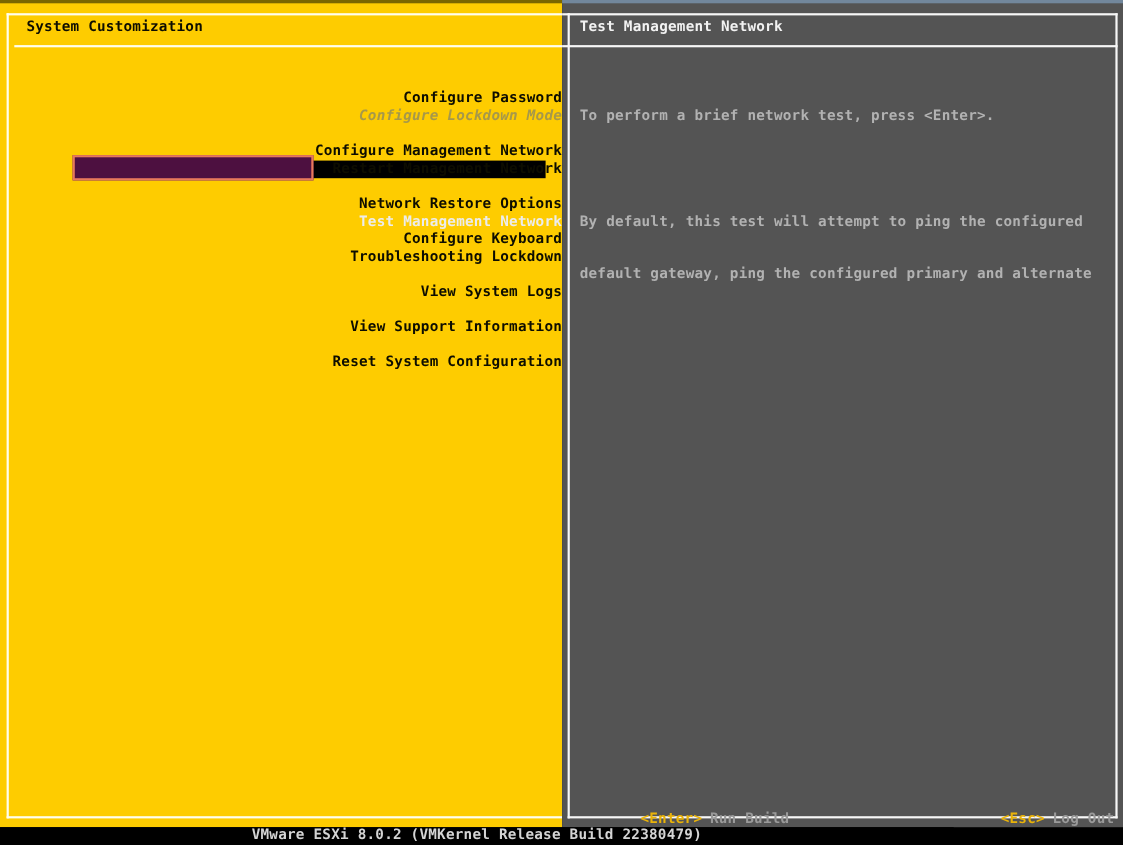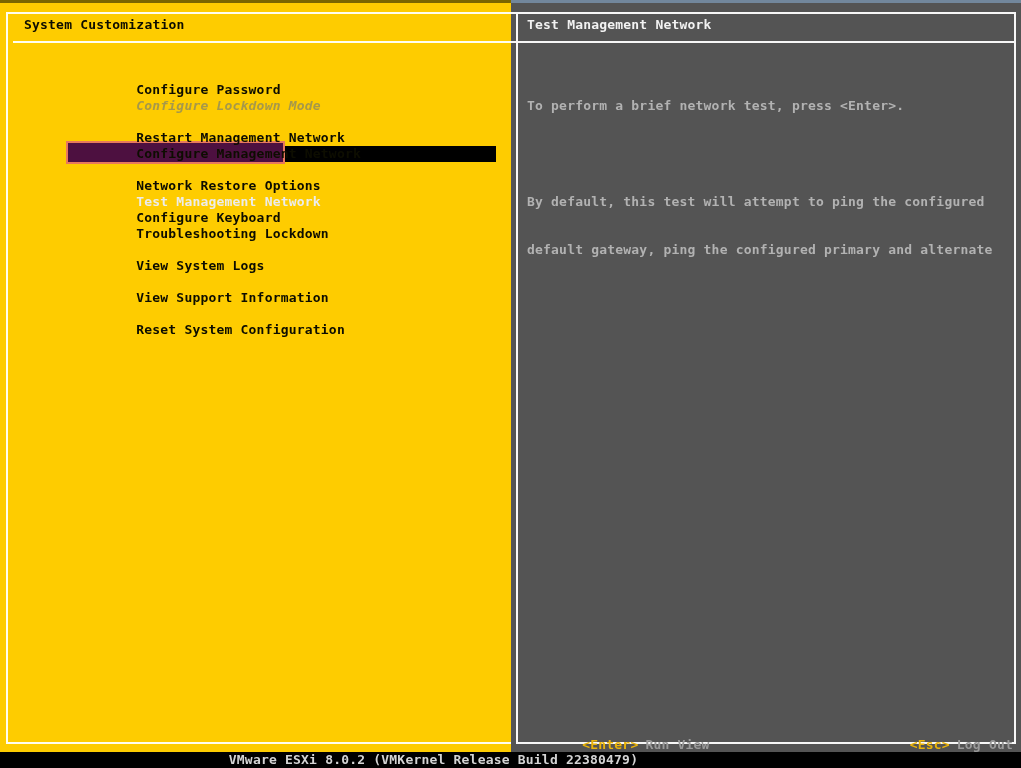--- a/index.html
+++ b/index.html
@@ -19,20 +19,21 @@
     letter-spacing: 0.2px;
     line-height: 16px;
   }
 
   
   .panel-left {
     position: absolute;
     left: 0; top: 0;
     width: 511px; height: 752px;
     background: #fecc00;
+    text-align: right;
   }
   .lp-topedge {
     position: absolute; left: 0; top: 0; right: 0; height: 3px;
     background: #7a6600;
   }
   .lp-line { position: absolute; background: #fffef0; }
   .lp-top    { left: 6px; right: 0; top: 12px; height: 2px; }
   .lp-left   { left: 6px; top: 12px; bottom: 8px; width: 2px; }
   .lp-bottom { left: 6px; right: 0; bottom: 8px; height: 2px; }
   .lp-divider{ left: 13px; right: 0; top: 41px; height: 2px; }
@@ -130,24 +131,24 @@
 
     <div class="menu">
       <div class="menu-row">
         <span class="row-label">Configure Password</span>
       </div>
       <div class="menu-row disabled">
         <span class="row-label">Configure Lockdown Mode</span>
       </div>
       <div class="menu-row spacer"></div>
       <div class="menu-row">
+        <span class="row-label">Configure Management Network</span>
+      </div>
+      <div class="menu-row">
         <span class="row-label">Restart Management Network</span>
-      </div>
-      <div class="menu-row">
-        <span class="row-label">Configure Management Network</span>
       </div>
       <div class="menu-row selected">
         <span class="row-bar"></span>
         <span class="hl-box"></span>
         <span class="row-label">Test Management Network</span>
       </div>
       <div class="menu-row">
         <span class="row-label">Network Restore Options</span>
       </div>
       <div class="menu-row spacer"></div>
@@ -183,21 +184,21 @@
 
     <div class="rp-body">
       <div class="line">To perform a brief network test, press &lt;Enter&gt;.</div>
       <div class="line"></div>
       <div class="line">By default, this test will attempt to ping the configured</div>
       <div class="line">default gateway, ping the configured primary and alternate</div>
     </div>
 
     <div class="hints">
       <div class="hint hint-left">
-        <span class="key">&lt;Enter&gt;</span><span class="action">Run View</span>
+        <span class="key">&lt;Enter&gt;</span><span class="action">Run Build</span>
       </div>
       <div class="hint hint-right">
         <span class="key">&lt;Esc&gt;</span><span class="action">Log Out</span>
       </div>
     </div>
   </div>
 
   <div class="footer">
     <span>VMware ESXi 8.0.2 (VMKernel Release Build 22380479)</span>
   </div>

